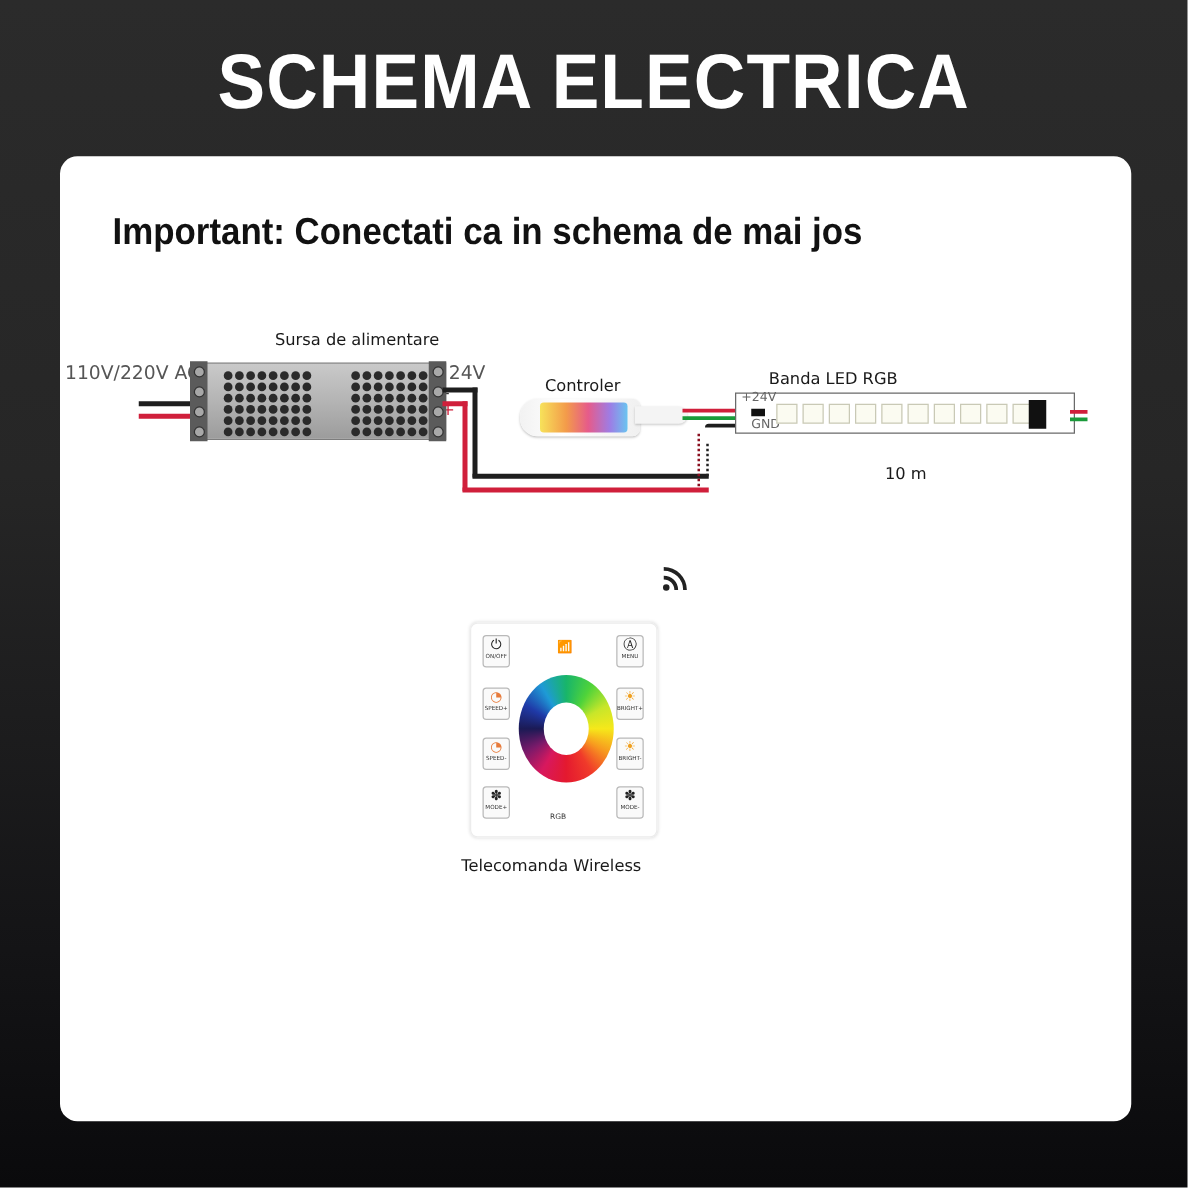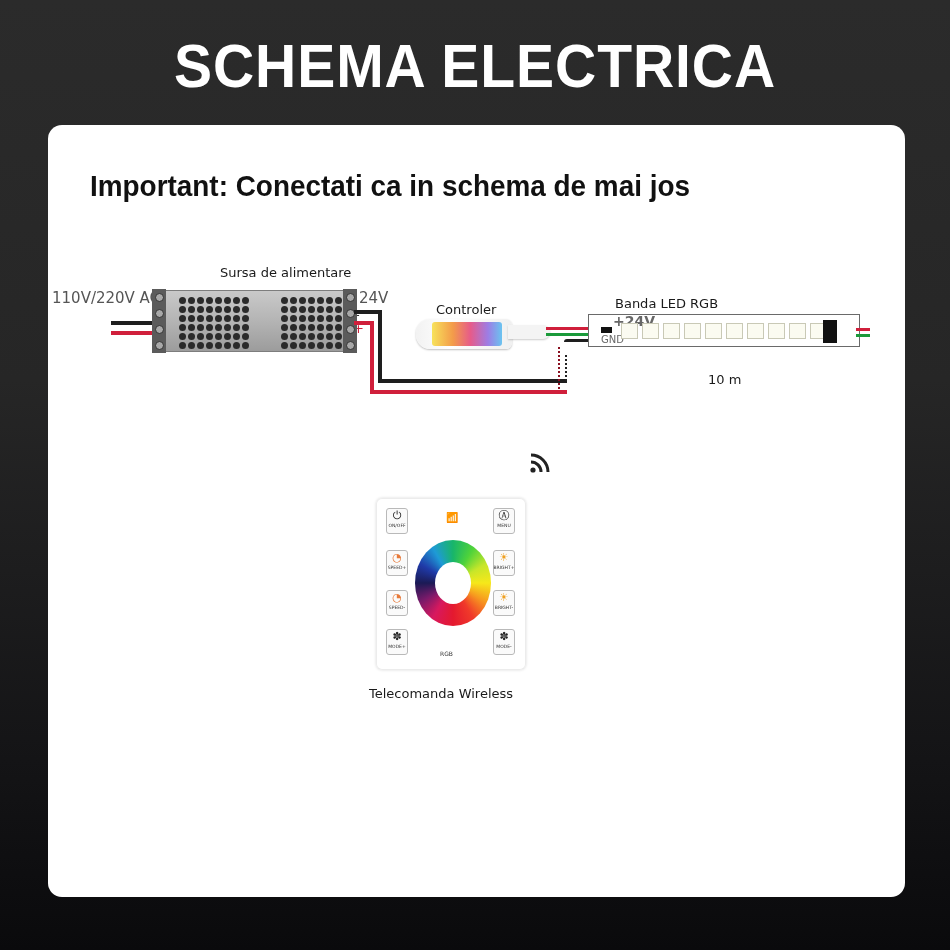--- a/index.html
+++ b/index.html
@@ -237,21 +237,21 @@
   <div class="ctrl">
     <div class="ctrl-label"></div>
   </div>
   <div class="ctrl-tail"></div>
   <div class="wire w-red" style="left:498px; top:202px; width:44px; height:3px;"></div>
   <div class="wire w-green" style="left:498px; top:208px; width:44px; height:3px;"></div>
   <div class="wire w-black" style="left:516px; top:214px; width:26px; height:3px; border-radius:6px 0 0 0;"></div>
 
   <div class="lbl lbl-small" style="left:567px; top:171px;">Banda LED RGB</div>
   <div class="strip">
-    <div class="lbl" style="left:24px; top:-2px; font-size:14px; color:#666;font-weight:bold;">+24V</div>
+    <div class="lbl" style="left:4px; top:-2px; font-size:10px; color:#666;">+24V</div>
     <div class="pad"></div>
     <div class="lbl" style="left:12px; top:19px; font-size:10px; color:#666;">GND</div>
     <div class="led-row">
       <span class="led"></span>
         <span class="led"></span>
         <span class="led"></span>
         <span class="led"></span>
         <span class="led"></span>
       <span class="led"></span>
         <span class="led"></span>

